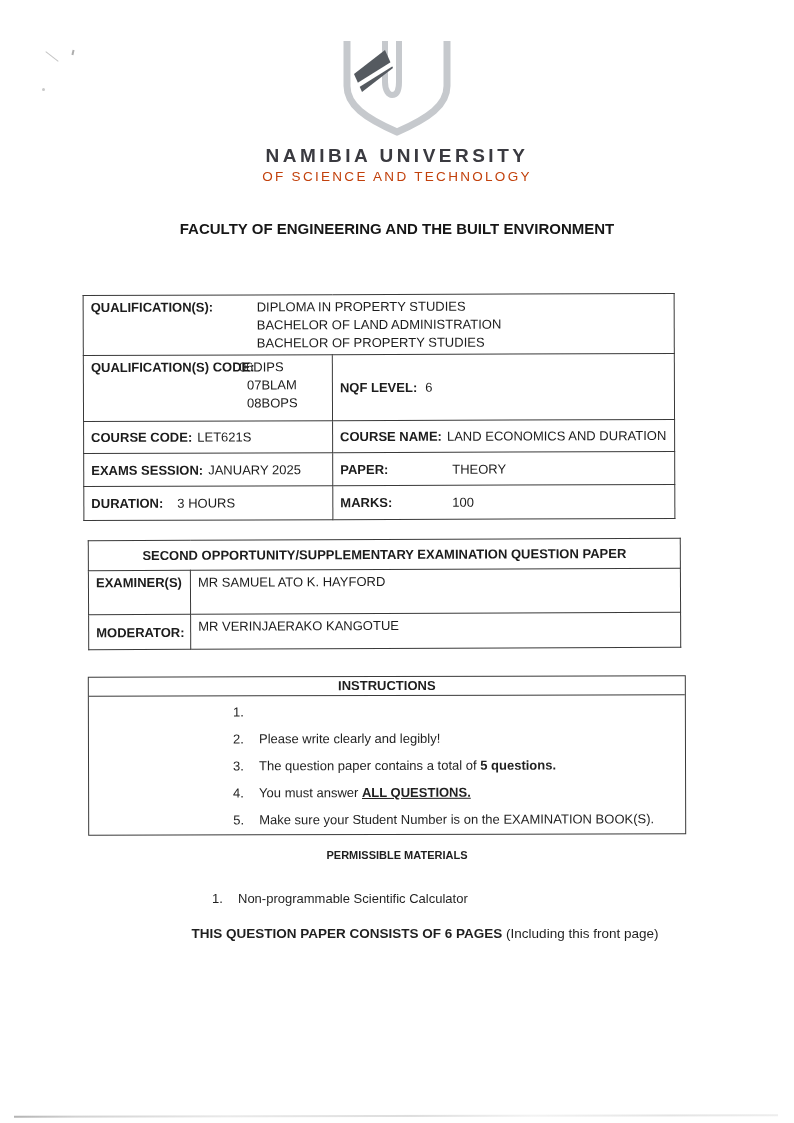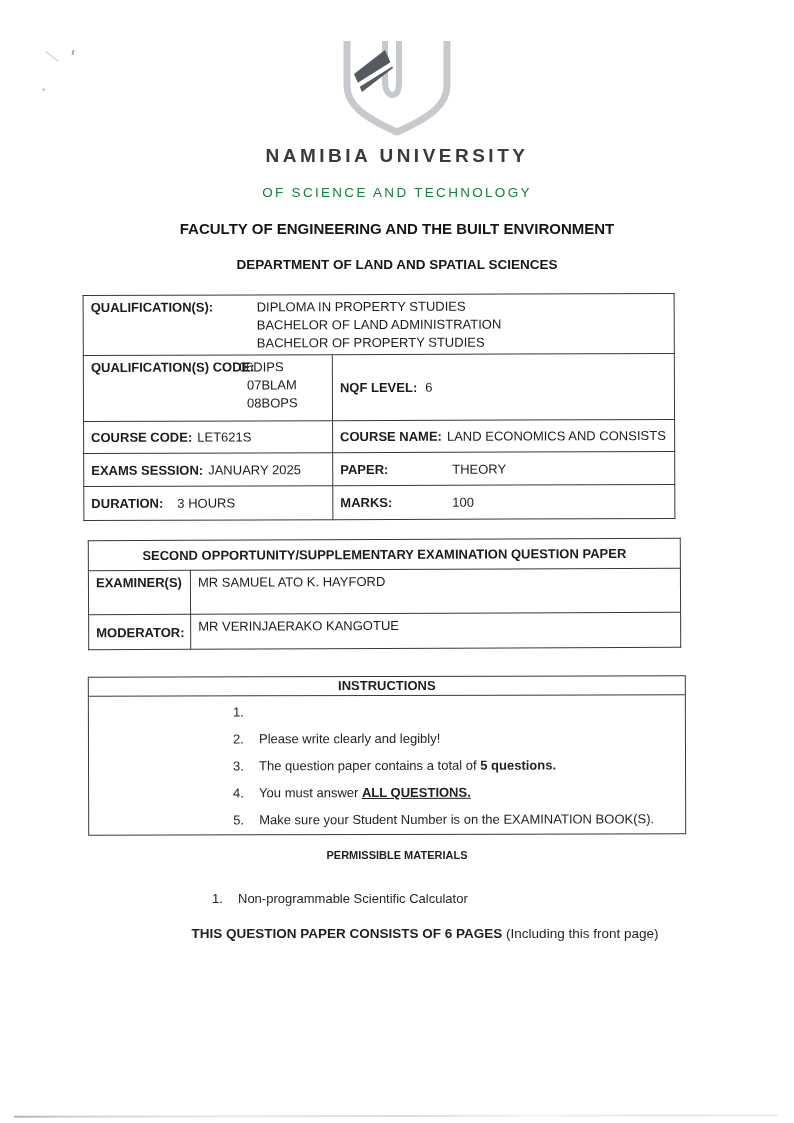--- a/index.html
+++ b/index.html
@@ -6,21 +6,21 @@
   .page {
     position:relative; width:794px; height:1123px; margin:0 auto;
     background:#ffffff; overflow:hidden;
     font-family:"Liberation Sans", sans-serif; color:#1f1f1f;
     -webkit-font-smoothing:antialiased;
   }
   
   .logo-block { position:absolute; top:38px; left:0; width:100%; text-align:center; }
   .shield { width:112px; height:100px; display:block; margin:0 auto; }
   .uni-name { margin-top:7px; font-size:19px; font-weight:700; letter-spacing:3.5px; color:#3a3a40; }
-  .uni-sub  { margin-top:18px; font-size:13.5px; font-weight:400; letter-spacing:2.3px; color:#15803d; }
+  .uni-sub  { margin-top:2px; font-size:13.5px; font-weight:400; letter-spacing:2.3px; color:#c2410c; }
 
   
   .faculty    { position:absolute; top:220px; left:0; width:100%; text-align:center; font-size:15px; font-weight:700; color:#161616; }
   .department { position:absolute; top:257px; left:0; width:100%; text-align:center; font-size:13.5px; font-weight:700; color:#161616; }
 
   
   table { border-collapse:collapse; table-layout:fixed; font-size:13px; color:#1c1c1c; }
   td { border:1px solid #3a3a3a; padding:2px 7px; vertical-align:middle; line-height:17px; }
   .lbl { font-weight:700; white-space:nowrap; }
 
@@ -84,21 +84,20 @@
       <path d="M6 3 V48 C6 67 24 80 56 94 C88 80 106 67 106 48 V3" fill="none" stroke="#c6c9cd" stroke-width="7"></path>
       <path d="M44 3 V44 C44 53 48 57 51 57 C55 57 58 53 58 44 V3" fill="none" stroke="#c6c9cd" stroke-width="6"></path>
       <polygon points="13,36 44,12 52,30 21,54" fill="#555a60"></polygon>
       <polygon points="10,49 50,24 52,28 12,53" fill="#ffffff"></polygon>
     </svg>
     <div class="uni-name">NAMIBIA UNIVERSITY</div>
     <div class="uni-sub">OF SCIENCE AND TECHNOLOGY</div>
   </div>
 
   <div class="faculty">FACULTY OF ENGINEERING AND THE BUILT ENVIRONMENT</div>
-  <div class="department">DEPARTMENT OF LAND AND SPATIAL SCIENCES</div>
 
   <table class="course-table">
     <colgroup>
         <col class="c1">
         <col>
       </colgroup>
     <tbody>
         <tr class="h54">
       <td colspan="2" class="vtop">
         <div class="cell-flex">
@@ -124,21 +123,21 @@
       </td>
       <td>
         <span class="lbl">NQF LEVEL:</span><span class="gap-md">6</span>
       </td>
     </tr>
     <tr class="h27">
       <td>
         <span class="lbl">COURSE CODE:</span><span class="gap-sm">LET621S</span>
       </td>
       <td>
-        <span class="lbl">COURSE NAME:</span><span class="gap-sm">LAND ECONOMICS AND CONSISTS</span>
+        <span class="lbl">COURSE NAME:</span><span class="gap-sm">LAND ECONOMICS AND DURATION</span>
       </td>
     </tr>
     <tr class="h28">
       <td>
         <span class="lbl">EXAMS SESSION:</span><span class="gap-sm">JANUARY 2025</span>
       </td>
       <td>
         <span class="lbl w112">PAPER:</span><span>THEORY</span>
       </td>
     </tr>

